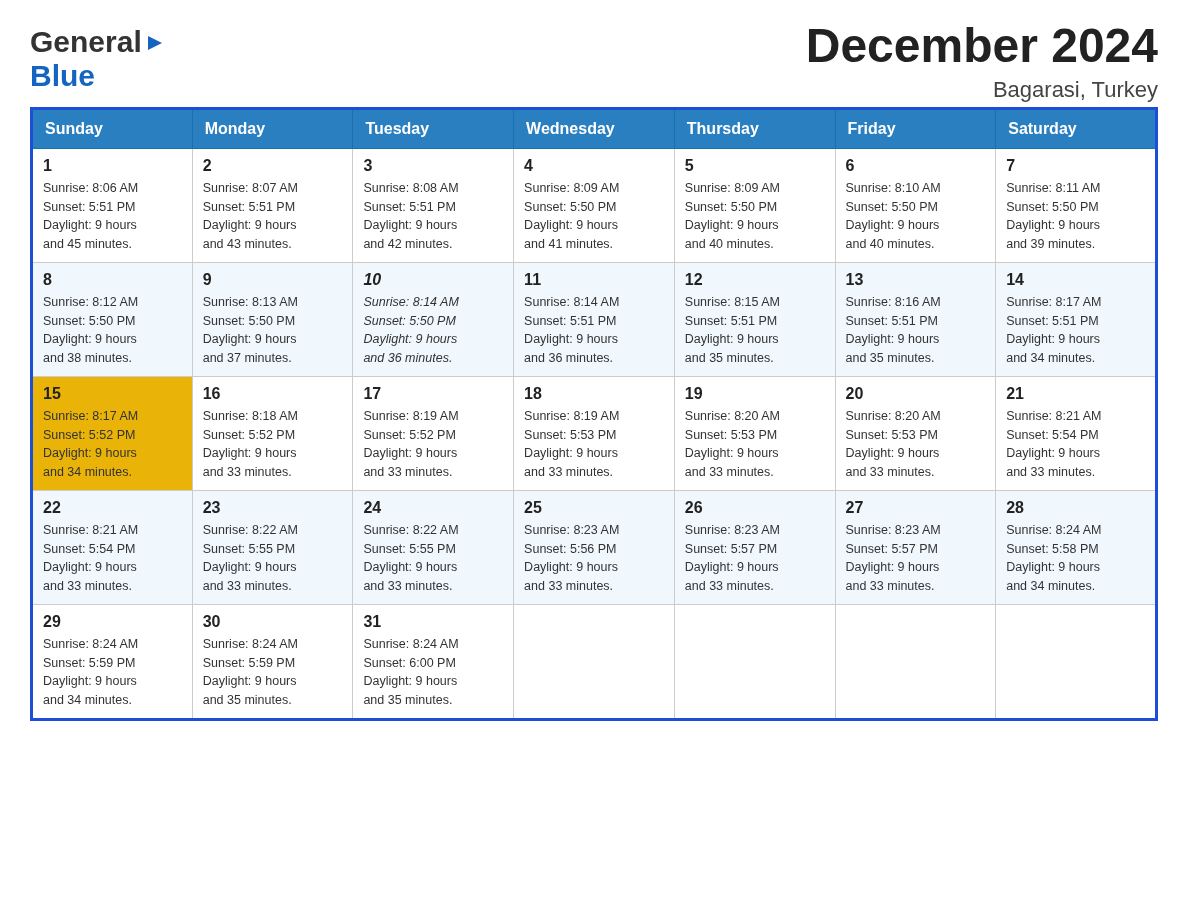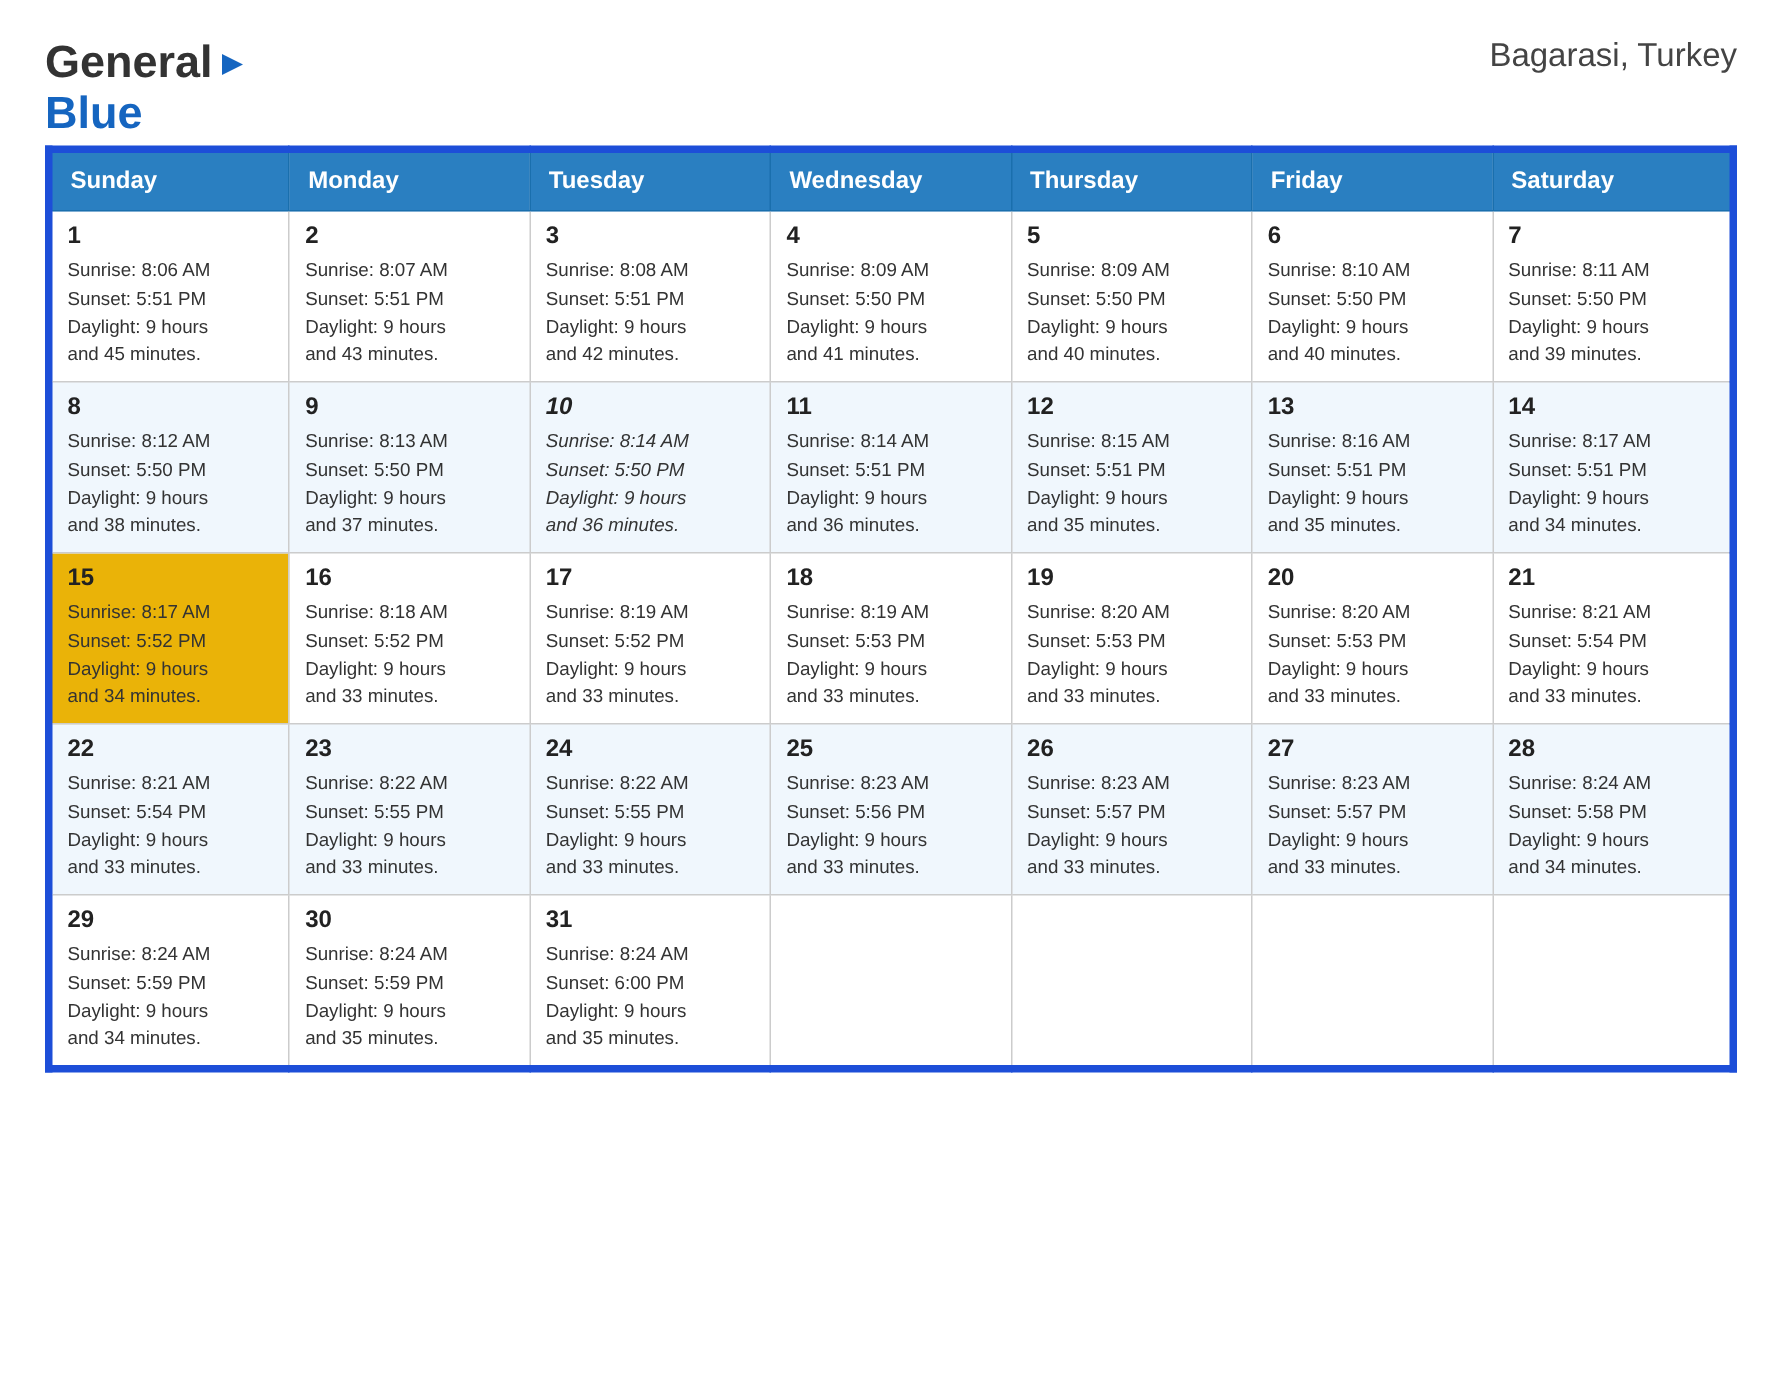--- a/index.html
+++ b/index.html
@@ -33,21 +33,21 @@
     }
     .title-section h2 {
       font-size: 22px;
       font-weight: normal;
       color: #444;
       margin-top: 4px;
     }
     .calendar {
       width: 100%;
       border-collapse: collapse;
-      border: 5px solid #1d4ed8;
+      border: 3px solid #1d4ed8;
     }
     .calendar th {
       background-color: #2a7fc1;
       color: #fff;
       font-size: 16px;
       font-weight: bold;
       padding: 10px 12px;
       text-align: left;
       border: 1px solid #1a6fad;
     }
@@ -105,20 +105,21 @@
       <span class="logo-text-general">General</span>
       <svg width="22" height="22" viewBox="0 0 22 22" style="margin-left:2px; margin-top:2px;">
         <polygon points="4,4 18,11 4,18" fill="#1565c0"></polygon>
       </svg>
     </div>
     <div>
       <span class="logo-text-blue">Blue</span>
     </div>
   </div>
   <div class="title-section">
+    <h1>December 2024</h1>
     <h2>Bagarasi, Turkey</h2>
   </div>
 </div>
 
 <table class="calendar">
   <thead>
     <tr>
     <th>Sunday</th>
         <th>Monday</th>
         <th>Tuesday</th>

